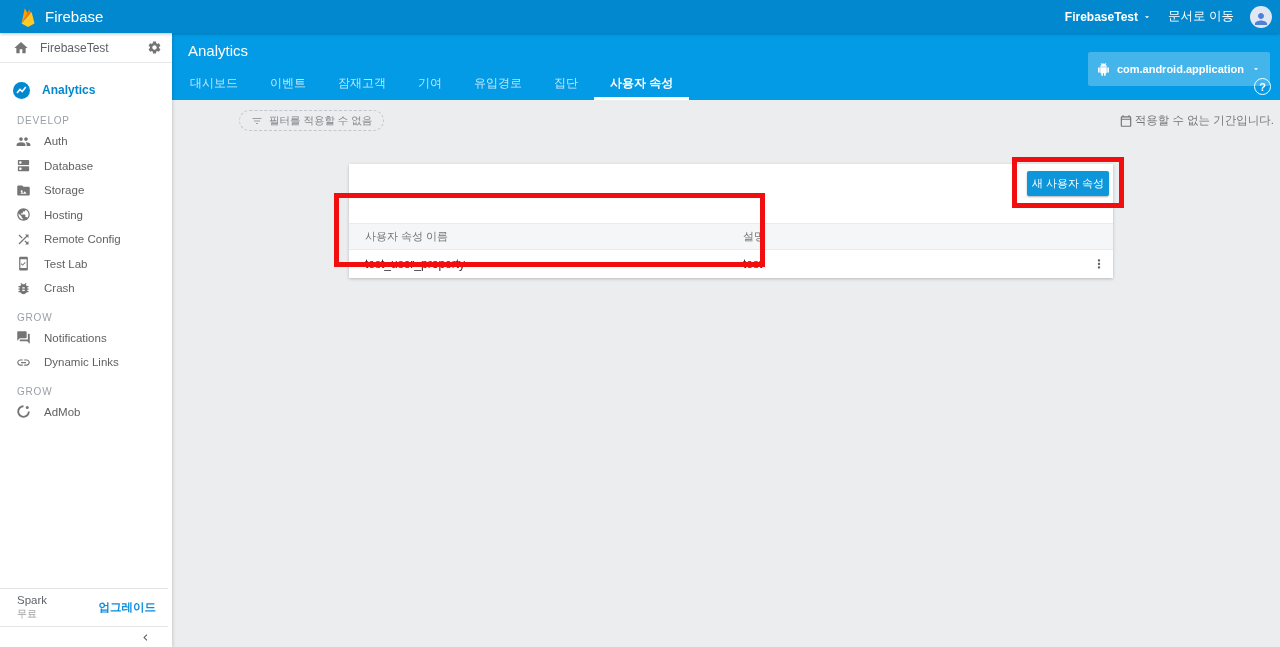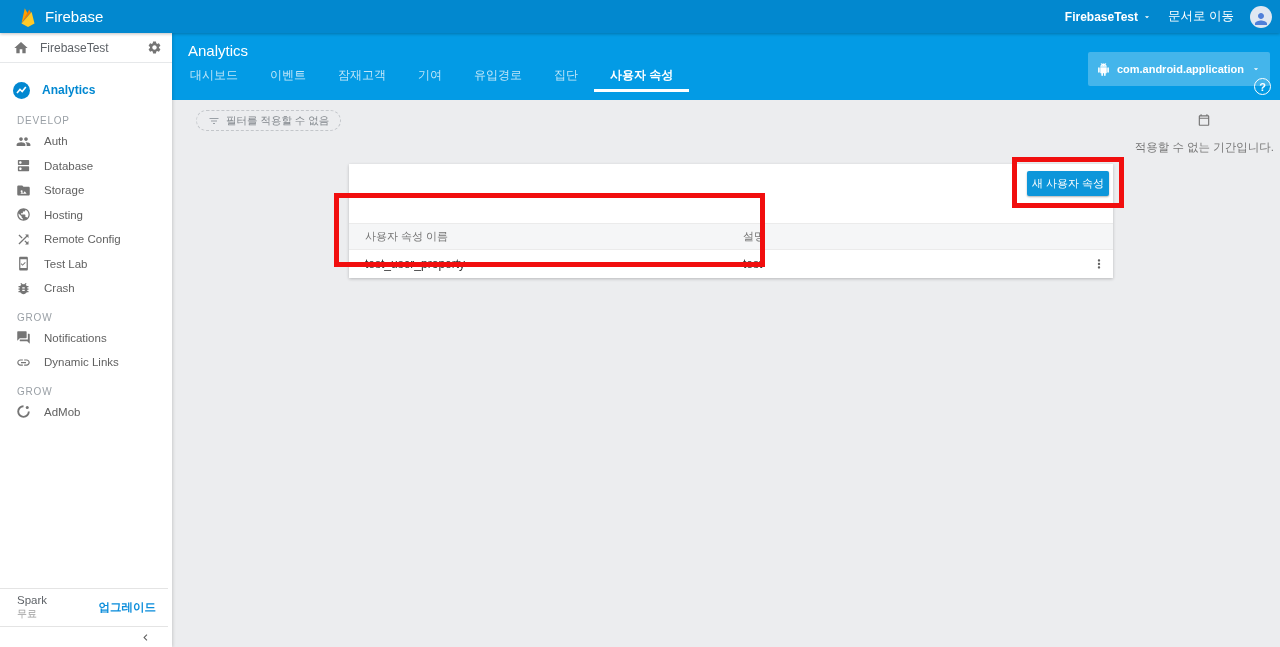--- a/index.html
+++ b/index.html
@@ -34,33 +34,33 @@
   .collapse-row { border-top:1px solid #e4e4e4; height:21px; display:flex; align-items:center;
                   justify-content:flex-end; padding-right:16px; }
 
   
   .main { position:absolute; top:33px; left:172px; right:0; bottom:0; background:#ecedef; }
   .band { position:relative; height:67px; background:#039be5; }
   .band-title { position:absolute; left:16px; top:9px; color:#fff; font-size:15px; }
   .app-chip { position:absolute; right:10px; top:7px; height:34px; background:rgba(255,255,255,.26);
               border-radius:2px; display:flex; align-items:center; gap:7px; padding:0 9px;
               color:#fff; font-size:11px; font-weight:bold; cursor:pointer;margin-top:12px; }
-  .tabs { position:absolute; left:2px; bottom:8px; display:flex;text-align:center; }
+  .tabs { position:absolute; left:2px; bottom:0; display:flex;text-align:center; }
   .tab { padding:0 16px; height:32px; line-height:30px; font-size:12px; color:rgba(255,255,255,.75); cursor:pointer; }
   .tab.active { color:#fff; font-weight:bold; border-bottom:3px solid #fff; }
   .help-btn { position:absolute; right:9px; top:45px; width:17px; height:17px; border:1.5px solid #fff;
               border-radius:50%; color:#fff; font-size:11px; font-weight:bold; display:flex;
               align-items:center; justify-content:center; cursor:pointer; }
 
-  .content { position:absolute; top:67px; left:0; right:0; bottom:0; }
+  .content { position:absolute; top:67px; left:0; right:0; bottom:0;padding-left:43px; }
   .filter-chip { display:inline-flex; align-items:center; gap:6px; margin:10px 0 0 24px; height:21px;
                  padding:0 11px; border:1px dashed #c3c6ca; border-radius:12px;
                  color:#80868b; font-size:10.5px; }
-  .date-label { position:absolute; top:13px; right:6px; display:flex; align-items:center; gap:13px;
-                color:#757575; font-size:11.5px;flex-direction:column; }
+  .date-label { position:absolute; top:13px; right:6px; display:flex; align-items:center; gap:2px;
+                color:#757575; font-size:11.5px; }
 
   .card { position:absolute; left:177px; top:64px; width:764px; background:#fff;
           box-shadow:0 1px 3px rgba(0,0,0,.22); }
   .card-toolbar { height:35px; background:#fff; }
   .thead { height:27px; background:#f5f6f7; border-top:1px solid #ebebeb; border-bottom:1px solid #ebebeb;
            display:flex; align-items:center; font-size:11px; color:#757575;margin-top:24px; }
   .col-name { width:378px; padding-left:16px; }
   .col-desc { flex:1; padding-left:16px; }
   .trow { height:28px; background:#fff; display:flex; align-items:center; font-size:12px; color:#333; }
   .row-menu { margin-left:auto; padding-right:7px; cursor:pointer; display:flex; align-items:center; }

